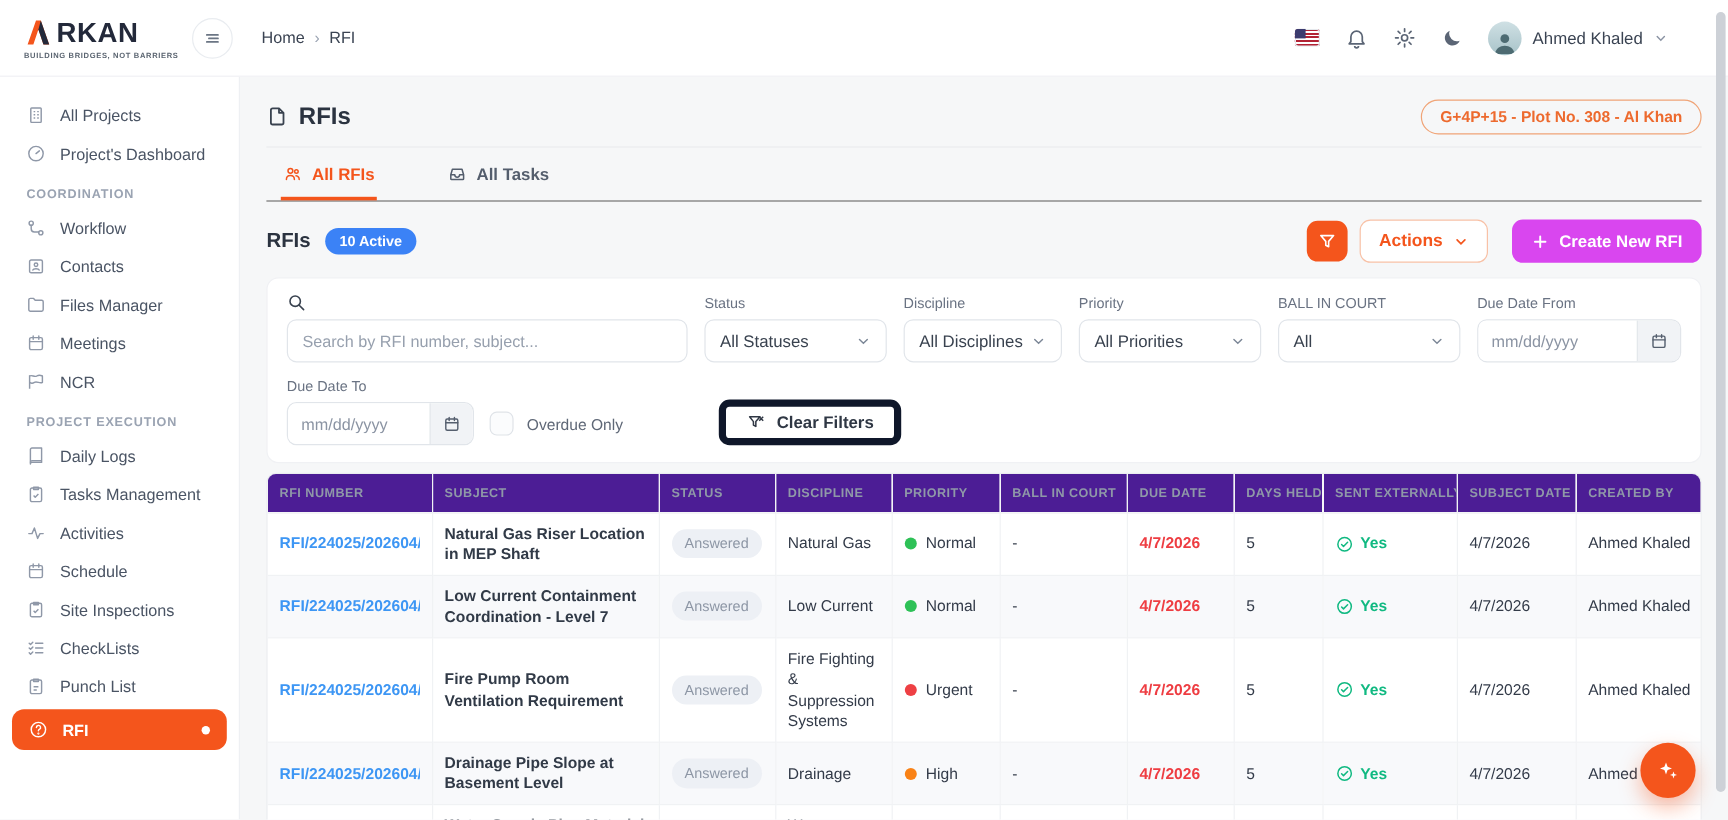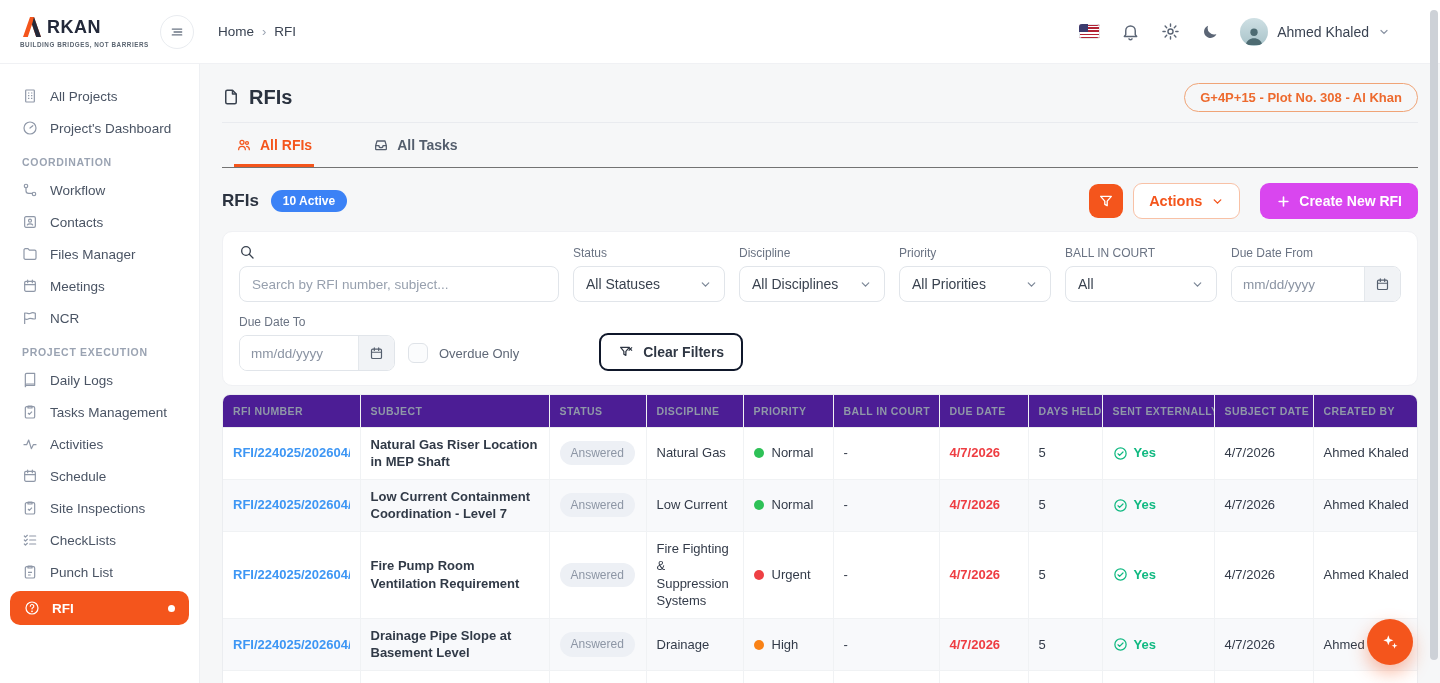--- a/index.html
+++ b/index.html
@@ -4,21 +4,21 @@
 <style>
   * { margin:0; padding:0; box-sizing:border-box; }
   html,body { width:1440px; height:683px; overflow:hidden; }
   body { font-family:"Liberation Sans", sans-serif; background:#f6f7f8; position:relative; color:#333b49; }
   svg { display:block; }
 
   
   .topbar { position:absolute; top:0; left:0; right:0; height:64px; background:#fff; border-bottom:1px solid #f0f1f4; display:flex; align-items:center; z-index:5; }
   .logo-wrap { width:200px; padding-left:20px; flex:0 0 auto; }
   .logo-row { display:flex; align-items:center; gap:3px; }
-  .logo-name { font-size:18px; font-weight:700; color:#23293a; letter-spacing:.5px; }
+  .logo-name { font-size:23px; font-weight:700; color:#23293a; letter-spacing:.5px; }
   .logo-tag { font-size:6.3px; color:#5a6470; letter-spacing:.55px; margin-top:2px; font-weight:700; }
   .collapse-btn { position:absolute; left:160px; top:15px; width:34px; height:34px; border-radius:50%; background:#fff; border:1px solid #e9ecf0; display:flex; align-items:center; justify-content:center; color:#6b7584; cursor:pointer; z-index:6; }
   .breadcrumb { margin-left:18px; display:flex; align-items:center; gap:8px; font-size:13.5px; color:#3a4352; }
   .crumb-sep { color:#9aa3b2; font-size:13px; }
   .breadcrumb .current { color:#3a4352; }
   .topbar-right { margin-left:auto; display:flex; align-items:center; gap:21px; padding-right:50px; }
   .tb-icon { color:#5b6575; cursor:pointer; }
   .flag { width:21px; height:15px; border-radius:3px; overflow:hidden; position:relative;
           background:repeating-linear-gradient(#b22234 0 1.6px, #fff 1.6px 3.2px); box-shadow:0 0 0 1px #e5e8ec inset; cursor:pointer; }
   .flag::before { content:""; position:absolute; left:0; top:0; width:9px; height:8px; background:#3c3b6e; }
@@ -60,31 +60,31 @@
   .filter-card { background:#fff; border:1px solid #f0f1f4; border-radius:10px; padding:12px 16px 14px; }
   .f-row1 { display:flex; gap:14px; align-items:flex-end; }
   .f-field { display:flex; flex-direction:column; gap:6px; }
   .f-label { font-size:12px; color:#6a7383; }
   .f-search { flex:1; }
   .f-search .search-icon { color:#39424f; height:16px; }
   .f-input { height:36px; border:1px solid #e1e5ea; border-radius:8px; padding:0 12px; font-size:13.5px; color:#39424f; width:100%; font-family:inherit; background:#fff; }
   .f-input::placeholder { color:#97a0ae; }
   .f-select { height:36px; border:1px solid #e1e5ea; border-radius:8px; background:#fff; display:flex; align-items:center; justify-content:space-between; padding:0 12px; font-size:14px; color:#39424f; cursor:pointer; }
   .f-select .chev { color:#7c8797; }
-  .w152 { width:152px; } .w150 { width:146px; } .w170 { width:170px; }
+  .w152 { width:152px; } .w150 { width:132px; } .w170 { width:170px; }
   .date-group { display:flex; height:36px; border:1px solid #e1e5ea; border-radius:8px; overflow:hidden; background:#fff; }
   .date-group input { border:none; outline:none; flex:1; min-width:0; padding:0 11px; font-size:13.5px; color:#39424f; font-family:inherit; }
   .date-group input::placeholder { color:#8b94a3; }
   .cal-btn { width:36px; flex:0 0 auto; background:#f1f3f6; border-left:1px solid #e4e8ec; display:flex; align-items:center; justify-content:center; color:#555f6e; cursor:pointer; }
   .f-row2 { display:flex; align-items:flex-end; margin-top:13px; }
   .dateto-field { width:156px; }
   .overdue-wrap { display:flex; align-items:center; gap:11px; margin-left:13px; height:36px; }
   .checkbox { width:20px; height:20px; border:1px solid #dfe3e8; border-radius:6px; background:#fbfcfd; cursor:pointer; }
   .overdue-label { font-size:13px; color:#5f6877; }
-  .clear-btn { margin-left:80px; height:38px; padding:0 17px; border:2px solid #0f172a; border-radius:9px; background:#fff; display:flex; align-items:center; gap:9px; font-size:14px; font-weight:700; color:#2f3744; cursor:pointer; font-family:inherit; }
+  .clear-btn { margin-left:80px; height:38px; padding:0 17px; border:6px solid #0f172a; border-radius:9px; background:#fff; display:flex; align-items:center; gap:9px; font-size:14px; font-weight:700; color:#2f3744; cursor:pointer; font-family:inherit; }
 
   
   .table-wrap { margin-top:8px; background:#fff; border:1px solid #ebedf0; border-radius:8px 8px 0 0; overflow:hidden; }
   table { width:100%; border-collapse:collapse; table-layout:fixed; font-size:13px; color:#333b49; }
   th { height:32px; padding:0 10px; text-align:left; font-size:10.5px; font-weight:700; letter-spacing:.4px; color:#8f98a8; background:#4c1d95; border-bottom:1px solid #ebedf0; border-right:1px solid #f0f2f4; white-space:nowrap; overflow:hidden; }
   th:last-child { border-right:none; }
   td { padding:8px 10px; border-bottom:1px solid #f0f2f4; border-right:1px solid #f0f2f4; vertical-align:middle; line-height:1.35; background:#fff; overflow:hidden; }
   td:last-child { border-right:none; }
   tbody tr:nth-child(even) td { background:#f8f9fb; }
   .c-num a { color:#3d96f4; font-weight:700; text-decoration:none; white-space:nowrap; display:block; overflow:hidden; cursor:pointer; }

